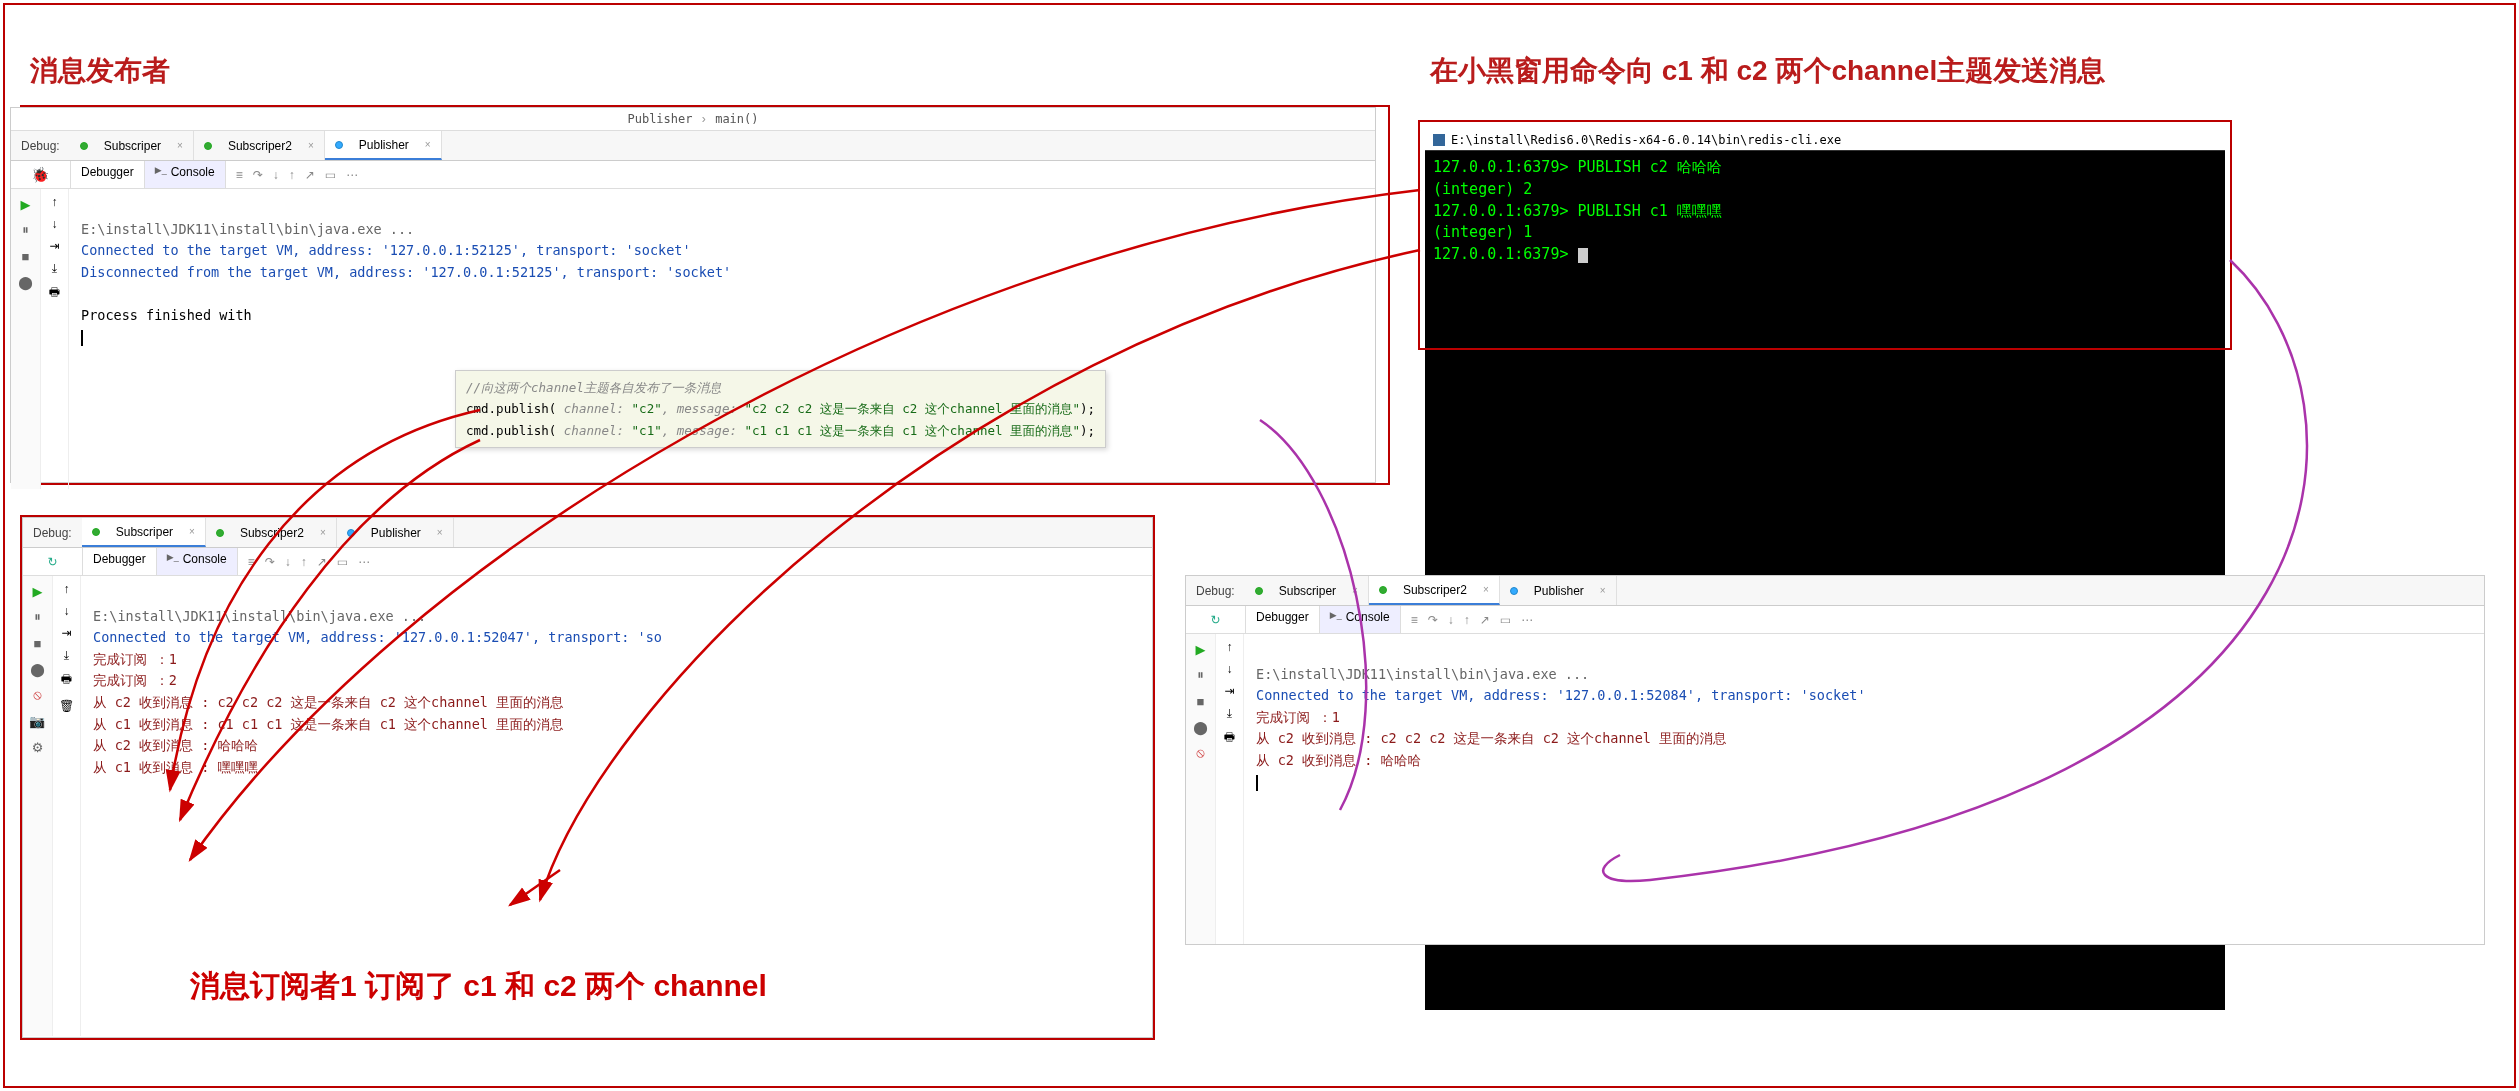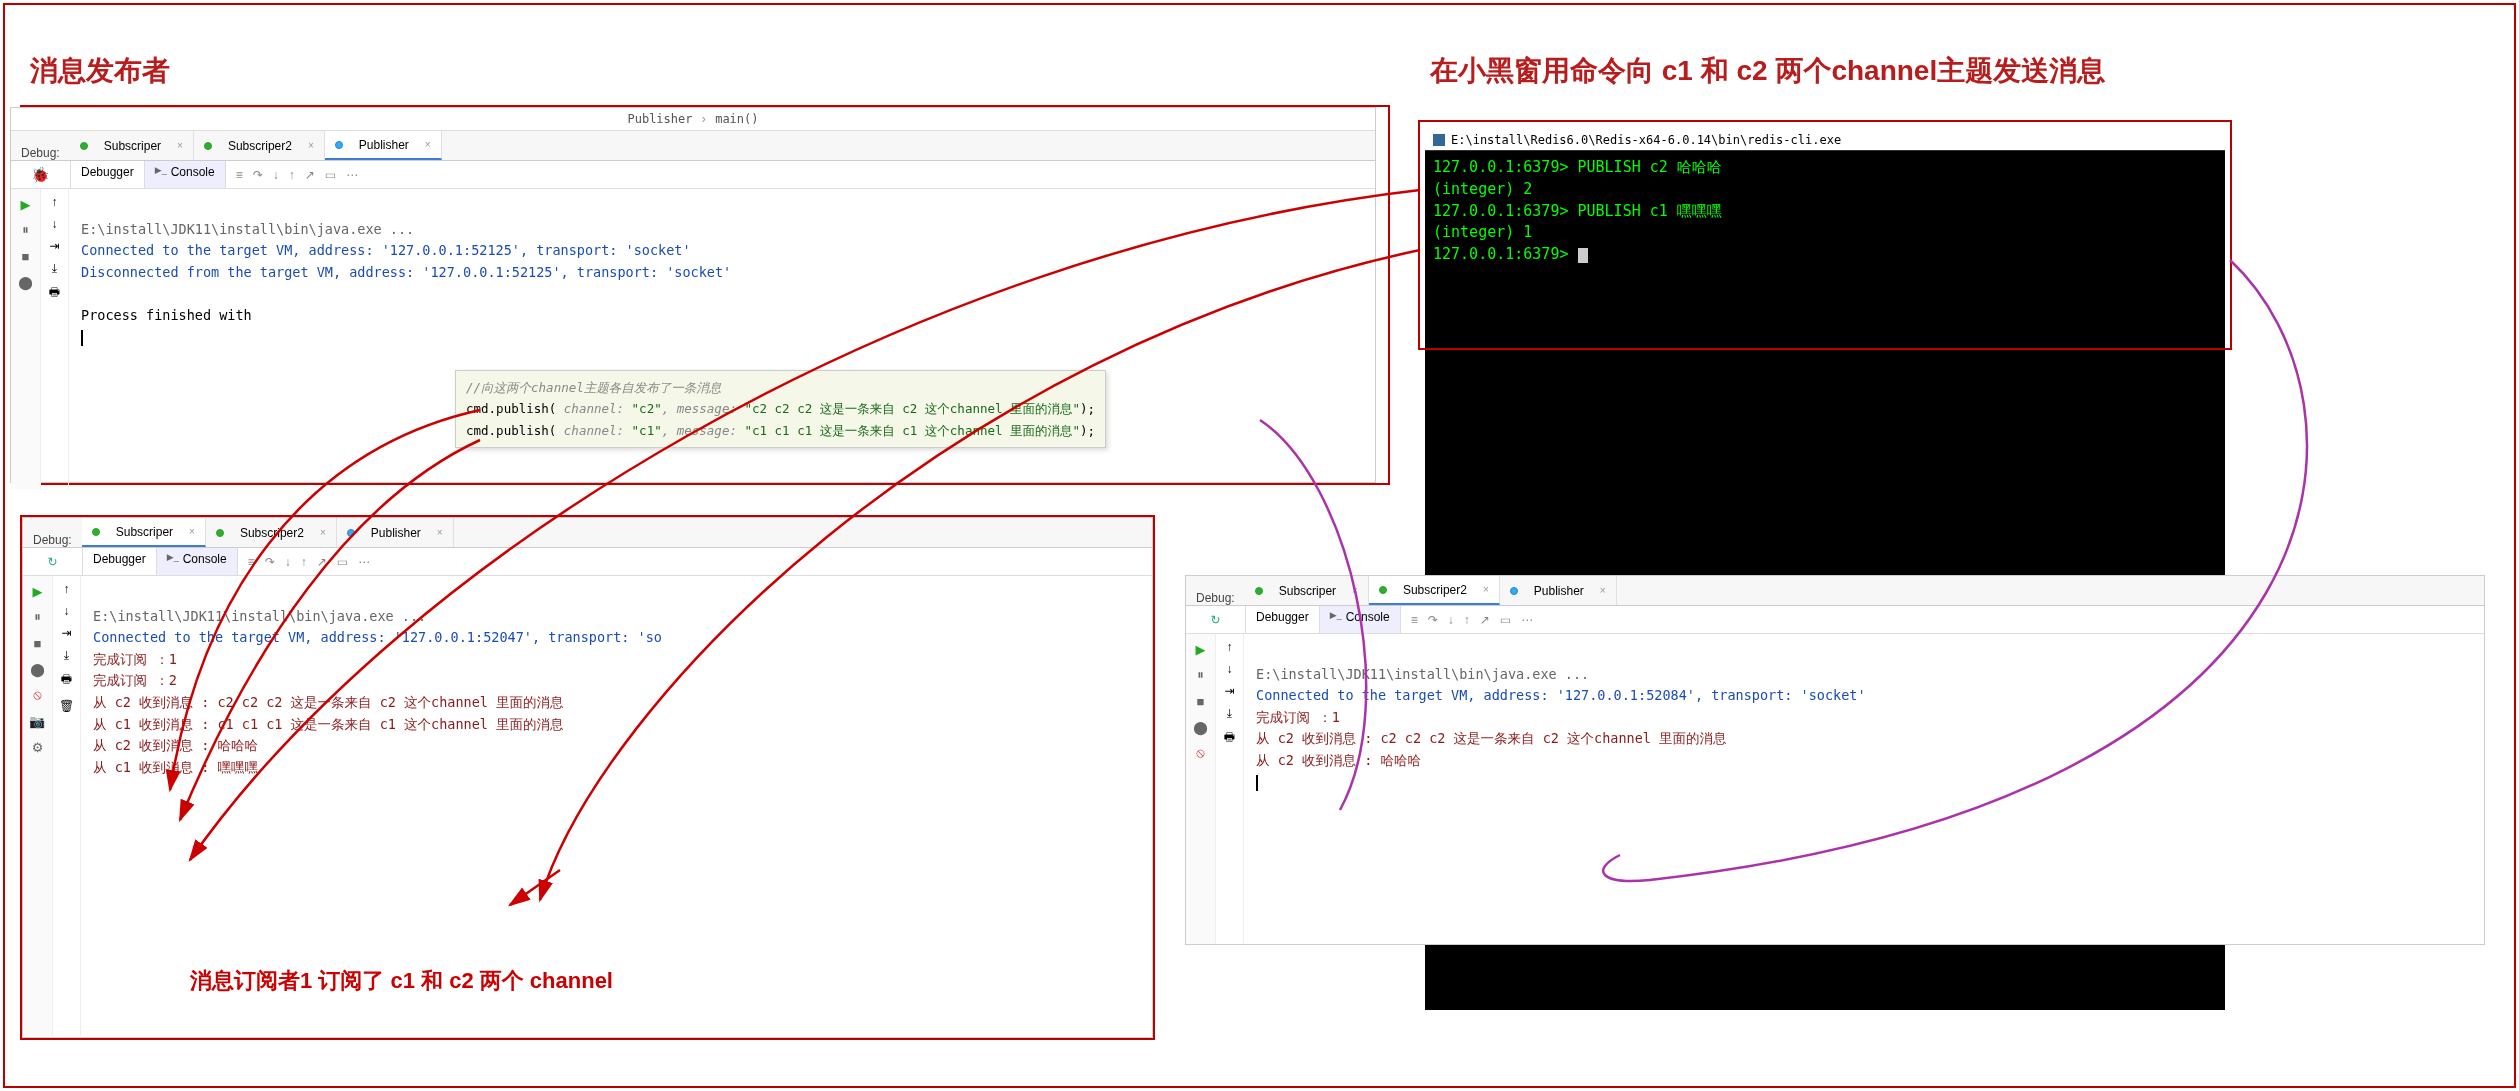--- a/index.html
+++ b/index.html
@@ -2,21 +2,21 @@
 <html><head>
 <meta charset="utf-8">
 <style>
   * { box-sizing: border-box; margin: 0; padding: 0; }
   body { font-family: "Microsoft YaHei", Arial, sans-serif; font-size: 12px; background: #fff; position: relative; width: 2519px; height: 1091px; }
   .red-border { border: 2px solid #b00; position: absolute; }
   .red-label { color: #b91c1c; font-weight: bold; position: absolute; }
   .panel { background: #fff; border: 1px solid #ccc; }
   .breadcrumb { padding: 4px 10px; color: #555; text-align: center; border-bottom: 1px solid #ddd; }
   .breadcrumb .sep { color: #999; padding: 0 6px; }
-  .tabbar { display: flex; align-items: flex-end; border-bottom: 1px solid #ccc; height: 30px; background: #f7f7f7; }
+  .tabbar { display: flex; align-items: center; border-bottom: 1px solid #ccc; height: 30px; background: #f7f7f7; }
   .tabbar .label { padding: 0 10px; color: #444; }
   .tab { display: flex; align-items: center; padding: 0 10px; height: 100%; border-right: 1px solid #e0e0e0; cursor: pointer; gap: 16px; }
   .tab.active { border-bottom: 2px solid #3b7ed8; background: #fff; }
   .tab .close { color: #999; font-size: 10px; }
   .tab .dot { width: 8px; height: 8px; border-radius: 50%; background: #3a3; border: 1px solid #2a2; }
   .toolbar-row { display: flex; height: 28px; border-bottom: 1px solid #ddd; }
   .subtabs { display: flex; }
   .subtab { padding: 4px 10px; border-right: 1px solid #ddd; cursor: pointer; display: flex; gap: 4px; }
   .subtab.active { background: #eef; }
   .subtab .arrow{ font-size:9px; color:#666; }
@@ -222,21 +222,21 @@
 <span class="blue">Connected to the target VM, address: '127.0.0.1:52047', transport: 'so</span>
 <span class="brown">完成订阅 ：1</span>
 <span class="brown">完成订阅 ：2</span>
 <span class="brown">从 c2 收到消息 : c2 c2 c2 这是一条来自 c2 这个channel 里面的消息</span>
 <span class="brown">从 c1 收到消息 : c1 c1 c1 这是一条来自 c1 这个channel 里面的消息</span>
 <span class="brown">从 c2 收到消息 : 哈哈哈</span>
 <span class="brown">从 c1 收到消息 : 嘿嘿嘿</span>
     </div>
   </div>
 </div>
-<div class="red-annot" style="left:190px;top:966px;font-size:22px;">消息订阅者1 订阅了 c1 和 c2 两个 channel</div>
+<div class="red-annot" style="left:190px;top:966px;font-size:30px;">消息订阅者1 订阅了 c1 和 c2 两个 channel</div>
 
 <div class="red-label" style="left:1930px;top:622px;font-size:26px;">消息订阅者2</div>
 <div class="red-annot" style="left:1660px;top:672px;font-size:20px;">消息订阅者2 只订阅了  c2  这个 channel</div>
 
 <div class="panel" style="position:absolute;left:1185px;top:575px;width:1300px;height:370px;">
   <div class="tabbar">
     <span class="label">Debug:</span>
     <div class="tab">
         <span class="dot"></span>
         <span>Subscriper</span>

